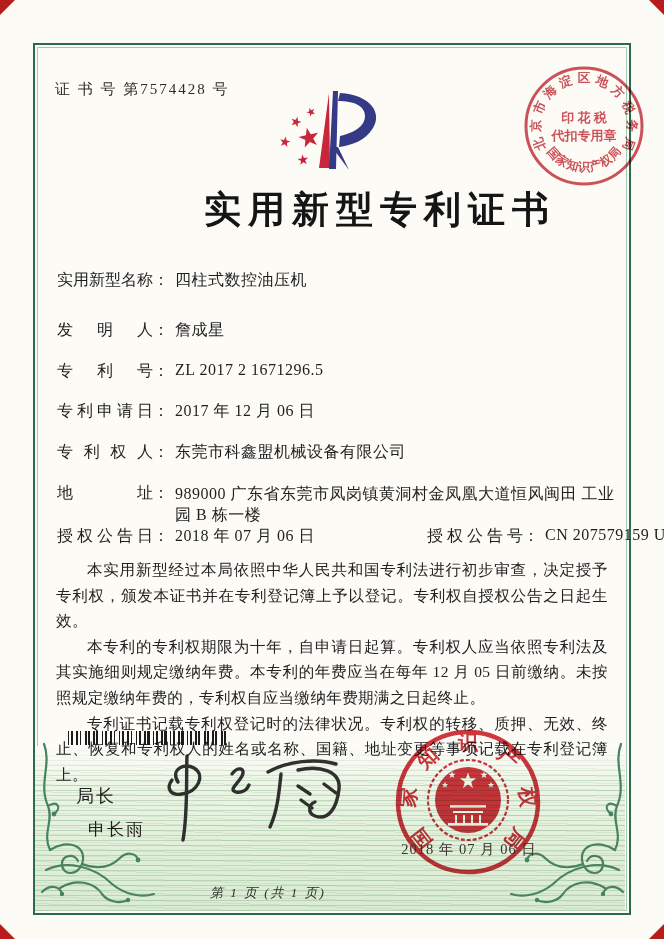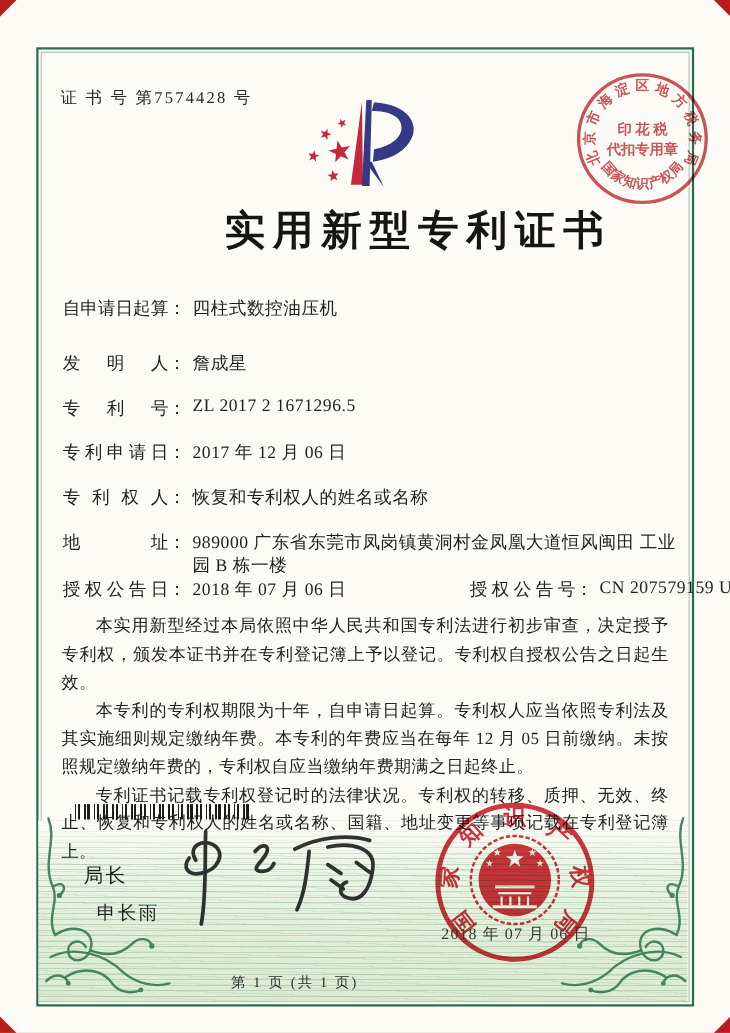--- a/index.html
+++ b/index.html
@@ -32,21 +32,21 @@
   .director{position:absolute;left:76px;top:784px;font-size:18px;color:#1e1e1e;letter-spacing:2px;}
   .director-name{position:absolute;left:88px;top:818px;font-size:17px;color:#1e1e1e;letter-spacing:2px;}
   .sig{position:absolute;left:140px;top:748px;}
   .seal{position:absolute;left:393px;top:727px;mix-blend-mode:multiply;opacity:0.93;}
   .seal-date{position:absolute;left:398px;top:840px;width:142px;text-align:center;font-size:14.5px;
              color:#3a332e;letter-spacing:1px;z-index:6;}
   .taxstamp{position:absolute;left:521px;top:63px;mix-blend-mode:multiply;opacity:0.88;}
   .flourish{position:absolute;z-index:3;}
   .flourish.right{transform:scaleX(-1);}
   .footer{position:absolute;left:0;top:884px;width:536px;text-align:center;font-size:13px;
-          color:#2e2e2e;letter-spacing:2px;z-index:5;}
+          color:#2e2e2e;letter-spacing:2px;z-index:5;font-style:italic;}
   .logo{position:absolute;left:272px;top:86px;}
   svg text{font-family:"Liberation Serif","DejaVu Serif",serif;}
 </style>
 </head>
 <body>
 
 <div class="stage">
   <div class="page">
 
     <div class="frame"></div>
@@ -128,33 +128,33 @@
           <text x="86.84636689049422" y="101.16216432703916" transform="rotate(-32 86.84636689049422 101.16216432703916)" font-size="12" fill="#c73b44" text-anchor="middle" font-weight="bold">权</text>
           <text x="96.44151714648274" y="93.11087728614862" transform="rotate(-48 96.44151714648274 93.11087728614862)" font-size="12" fill="#c73b44" text-anchor="middle" font-weight="bold">局</text>
         </g>
       <text x="63" y="59" text-anchor="middle" font-size="13" font-weight="bold" fill="#c73b44">印 花 税</text>
       <text x="63" y="77" text-anchor="middle" font-size="13" font-weight="bold" fill="#c73b44">代扣专用章</text>
     </svg>
 
     <div class="title">实用新型专利证书</div>
 
     <div class="fieldrow" style="top:270px;">
-      <span class="flabel">自申请日起算</span><span class="fcolon">：</span><span class="fvalue">四柱式数控油压机</span>
+      <span class="flabel">实用新型名称</span><span class="fcolon">：</span><span class="fvalue">四柱式数控油压机</span>
     </div>
     <div class="fieldrow" style="top:320px;">
       <span class="flabel">发明人</span><span class="fcolon">：</span><span class="fvalue">詹成星</span>
     </div>
     <div class="fieldrow" style="top:361px;">
       <span class="flabel">专利号</span><span class="fcolon">：</span><span class="fvalue">ZL 2017 2 1671296.5</span>
     </div>
     <div class="fieldrow" style="top:401px;">
       <span class="flabel">专利申请日</span><span class="fcolon">：</span><span class="fvalue">2017 年 12 月 06 日</span>
     </div>
     <div class="fieldrow" style="top:442px;">
-      <span class="flabel">专利权人</span><span class="fcolon">：</span><span class="fvalue">恢复和专利权人的姓名或名称</span>
+      <span class="flabel">专利权人</span><span class="fcolon">：</span><span class="fvalue">东莞市科鑫盟机械设备有限公司</span>
     </div>
     <div class="fieldrow" style="top:483px;">
       <span class="flabel">地址</span><span class="fcolon">：</span><span class="fvalue wrap">989000 广东省东莞市凤岗镇黄洞村金凤凰大道恒风闽田 工业园 B 栋一楼</span>
     </div>
     <div class="fieldrow" style="top:526px;width:550px;">
       <span class="flabel">授权公告日</span><span class="fcolon">：</span><span class="fvalue">2018 年 07 月 06 日</span>
       <span class="grant-right">
         <span class="flabel">授权公告号</span><span class="fcolon">：</span><span class="fvalue">CN 207579159 U</span>
       </span>
     </div>

